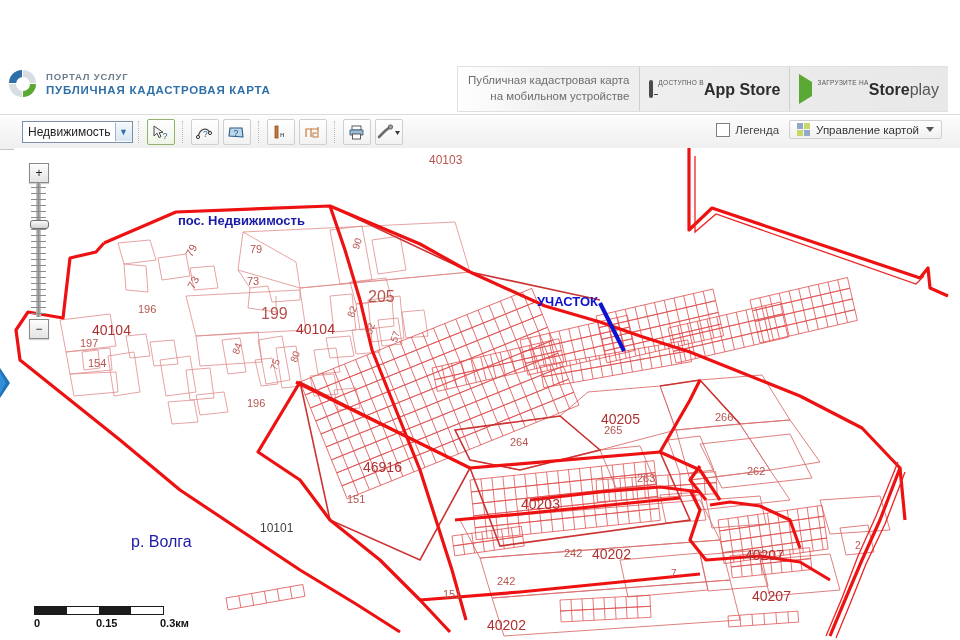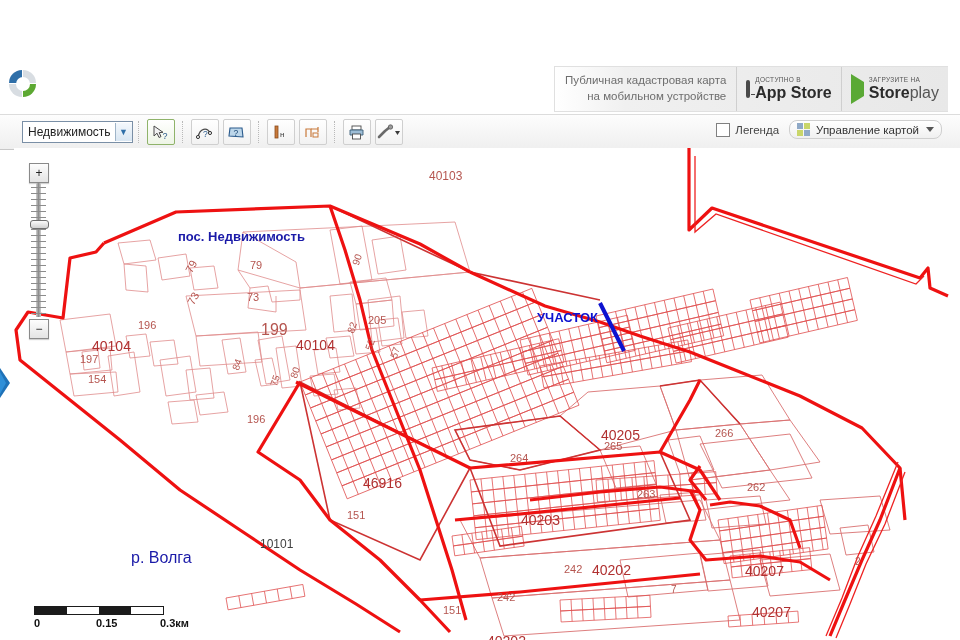--- a/index.html
+++ b/index.html
@@ -30,21 +30,21 @@
   .brand-l1{font-size:9.5px;letter-spacing:.85px;color:#6b7d8c;font-weight:bold;}
   .brand-l2{font-size:11.5px;letter-spacing:.75px;color:#2f6fa8;font-weight:bold;}
 
   .promo{position:absolute;right:12px;top:6px;height:44px;display:flex;align-items:stretch;
     background:linear-gradient(90deg,#ffffff 0%, #f0f0f0 18%, #e8e8e8 100%);
     border:1px solid #e0e0e0;border-right:none;}
   .promo-text{display:flex;flex-direction:column;justify-content:center;align-items:flex-end;
     padding:0 10px;font-size:11.5px;color:#6d6d6d;line-height:1.35;white-space:nowrap;}
   .store{display:flex;align-items:center;padding:0 9px;border-left:1px solid #cfcfcf;}
   .store .ic{margin-right:5px;}
-  .store .lines{display:flex;flex-direction:column;line-height:1;}
+  .store .lines{display:flex;flex-direction:row;line-height:1;}
   .store .s1{font-size:6.5px;color:#555;letter-spacing:.3px;text-transform:uppercase;}
   .store .s2{font-size:16px;color:#2b2b2b;font-weight:bold;margin-top:2px;}
   .store .s2 .light{font-weight:normal;color:#555;}
   .phone-ic{width:12px;height:19px;border:2px solid #4a4a4a;border-radius:2px;position:relative;}
   .phone-ic:after{content:"";position:absolute;left:3px;bottom:1px;width:4px;height:1px;background:#4a4a4a;}
   .play-ic{width:0;height:0;border-left:13px solid #5aa935;border-top:8px solid transparent;border-bottom:8px solid transparent;}
 
   
   .toolbar{position:absolute;left:0;top:114px;width:960px;height:34px;
     background:linear-gradient(#fdfdfd,#efefef);border-top:1px solid #dcdcdc;border-bottom:1px solid #c8c8c8;}
@@ -55,21 +55,21 @@
     border-left:1px solid #9fb4c8;display:flex;align-items:center;justify-content:center;color:#2f6fa8;font-size:9px;}
   .sep{width:1px;height:22px;margin:0 5px;border-left:1px dotted #b9b9b9;}
   .tbtn{width:26px;height:24px;margin:0 2px;border:1px solid transparent;border-radius:2px;
     background:#fbfbfb;display:flex;align-items:center;justify-content:center;position:relative;}
   .tbtn.framed{border:1px solid #cfcfcf;background:linear-gradient(#ffffff,#f2f2f2);}
   .tbtn.active{border:1px solid #8fb36a;background:linear-gradient(#ffffff,#eef5e6);}
   .tbtn svg{display:block;}
   .tb-right{position:absolute;right:18px;top:5px;display:flex;align-items:center;}
   .legend-box{display:flex;align-items:center;margin-right:10px;font-size:11.5px;color:#444;}
   .cbx{width:12px;height:12px;border:1px solid #808080;background:#fff;margin-right:5px;}
-  .mapctl{display:flex;align-items:center;border:1px solid #cfcfcf;border-radius:8px;
+  .mapctl{display:flex;align-items:center;border:1px solid #cfcfcf;border-radius:2px;
     background:linear-gradient(#ffffff,#f0f0f0);padding:2px 7px;font-size:11.5px;color:#333;}
   .grid4{width:13px;height:13px;display:grid;grid-template-columns:6px 6px;grid-template-rows:6px 6px;gap:1px;margin-right:6px;}
   .grid4 i{display:block;}
   .arrow-dn{margin-left:7px;width:0;height:0;border-left:4px solid transparent;border-right:4px solid transparent;border-top:5px solid #555;}
 
   
   .map{position:absolute;left:14px;top:148px;width:946px;height:492px;background:#fff;overflow:hidden;}
   .map svg{display:block;}
   .map-border-l{position:absolute;left:14px;top:148px;width:1px;height:492px;background:#d6d6d6;}
   .map-border-r{position:absolute;left:943px;top:148px;width:1px;height:492px;background:#d9d9d9;}
@@ -106,20 +106,24 @@
 
   <div class="header">
 
     <div class="brand">
       <div class="logo">
         <span class="q q1"></span>
           <span class="q q2"></span>
         <span class="q q3"></span>
           <span class="q q4"></span>
         <span class="hole"></span>
+      </div>
+      <div class="brandtext">
+        <div class="brand-l1">ПОРТАЛ УСЛУГ</div>
+        <div class="brand-l2">ПУБЛИЧНАЯ КАДАСТРОВАЯ КАРТА</div>
       </div>
     </div>
 
     <div class="promo">
       <div class="promo-text">
         <div>Публичная кадастровая карта</div>
         <div>на мобильном устройстве</div>
       </div>
 
       <div class="store">
@@ -605,28 +609,28 @@
         <path d="M898 462 L876 516 L858 556 L842 598 L826 636"></path>
       </g>
 
       <g>
         <line x1="600" y1="303" x2="624" y2="351" stroke="#0d12d0" stroke-width="4"></line>
       </g>
 
       <g font-family="Liberation Sans, sans-serif"></g>
     </svg>
 
-    <div id="label-layer" style="position:absolute;left:0;top:16px;width:946px;height:432px;pointer-events:none;">
+    <div id="label-layer" style="position:absolute;left:0;top:0;width:946px;height:432px;pointer-events:none;">
         <div style="position: absolute; white-space: nowrap; left: 415px; top: 5px; font-size: 12px; color: rgb(181, 85, 79);">40103</div>
         <div style="position: absolute; white-space: nowrap; left: 236px; top: 95px; font-size: 11px; color: rgb(181, 85, 79);">79</div>
         <div style="position: absolute; white-space: nowrap; left: 169px; top: 105px; font-size: 11px; color: rgb(181, 85, 79); transform: rotate(-62deg); transform-origin: left top;">79</div>
         <div style="position: absolute; white-space: nowrap; left: 233px; top: 127px; font-size: 11px; color: rgb(181, 85, 79);">73</div>
         <div style="position: absolute; white-space: nowrap; left: 171px; top: 137px; font-size: 11px; color: rgb(181, 85, 79); transform: rotate(-62deg); transform-origin: left top;">73</div>
         <div style="position: absolute; white-space: nowrap; left: 336px; top: 99px; font-size: 10px; color: rgb(181, 85, 79); transform: rotate(-70deg); transform-origin: left top;">90</div>
-        <div style="position: absolute; white-space: nowrap; left: 354px; top: 140px; font-size: 11px; color: rgb(181, 85, 79); margin-top: 10px;">205</div>
+        <div style="position: absolute; white-space: nowrap; left: 354px; top: 140px; font-size: 16px; color: rgb(181, 85, 79);">205</div>
         <div style="position: absolute; white-space: nowrap; left: 124px; top: 155px; font-size: 11px; color: rgb(181, 85, 79);">196</div>
         <div style="position: absolute; white-space: nowrap; left: 247px; top: 157px; font-size: 16px; color: rgb(181, 85, 79);">199</div>
         <div style="position: absolute; white-space: nowrap; left: 78px; top: 174px; font-size: 14px; color: rgb(176, 48, 48);">40104</div>
         <div style="position: absolute; white-space: nowrap; left: 282px; top: 173px; font-size: 14px; color: rgb(176, 48, 48);">40104</div>
         <div style="position: absolute; white-space: nowrap; left: 66px; top: 189px; font-size: 11px; color: rgb(181, 85, 79);">197</div>
         <div style="position: absolute; white-space: nowrap; left: 74px; top: 209px; font-size: 11px; color: rgb(181, 85, 79);">154</div>
         <div style="position: absolute; white-space: nowrap; left: 331px; top: 167px; font-size: 10px; color: rgb(181, 85, 79); transform: rotate(-70deg); transform-origin: left top;">82</div>
         <div style="position: absolute; white-space: nowrap; left: 349px; top: 184px; font-size: 10px; color: rgb(181, 85, 79); transform: rotate(-70deg); transform-origin: left top;">52</div>
         <div style="position: absolute; white-space: nowrap; left: 374px; top: 192px; font-size: 10px; color: rgb(181, 85, 79); transform: rotate(-70deg); transform-origin: left top;">57</div>
         <div style="position: absolute; white-space: nowrap; left: 216px; top: 204px; font-size: 10px; color: rgb(181, 85, 79); transform: rotate(-70deg); transform-origin: left top;">84</div>

